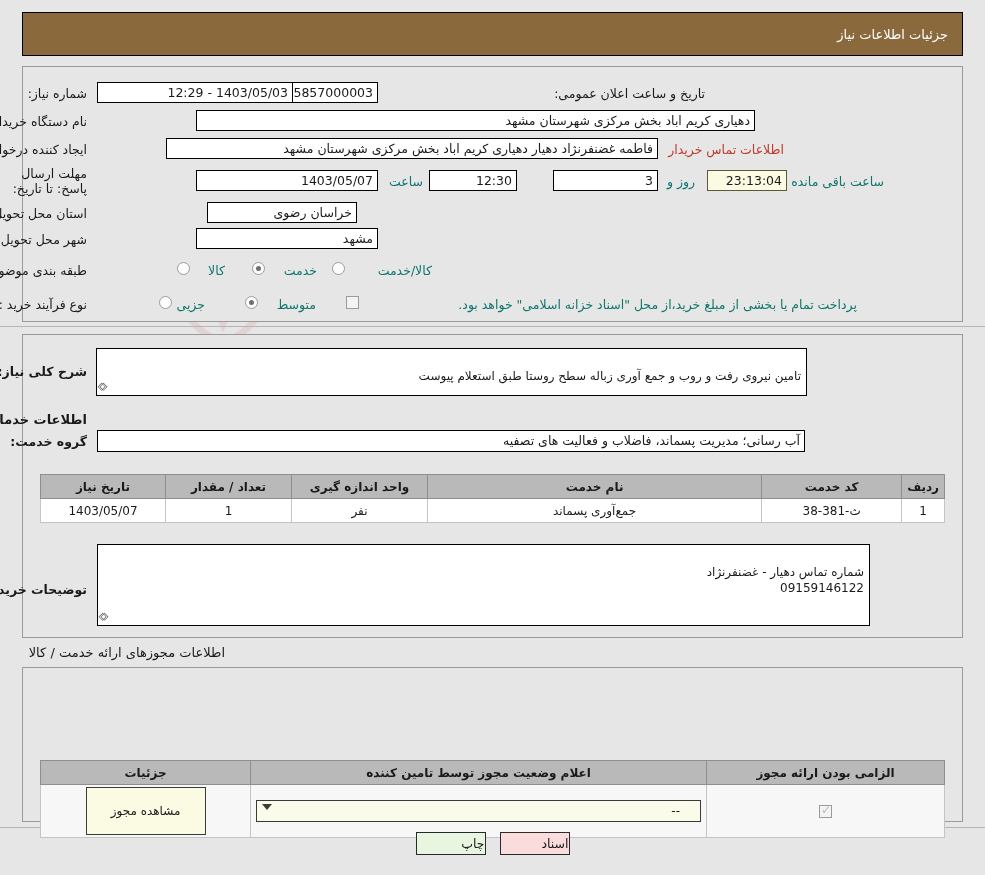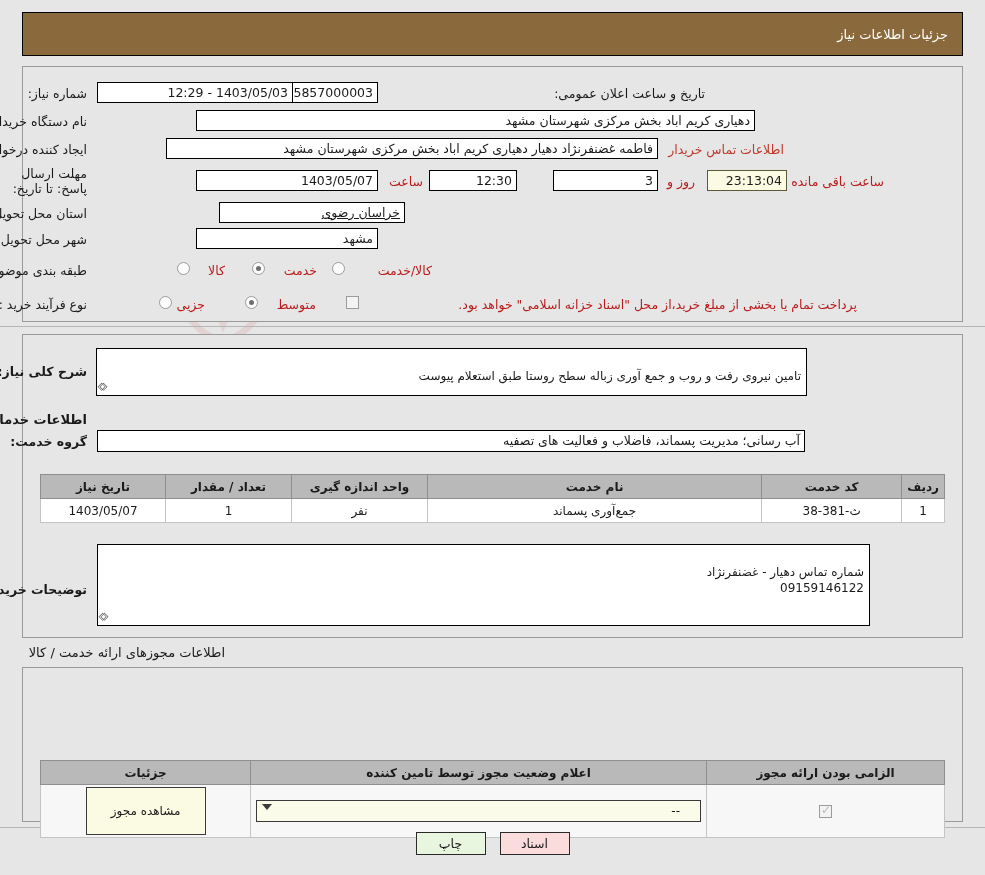--- a/index.html
+++ b/index.html
@@ -102,21 +102,21 @@
     position: absolute;
     color: #c0392b;
     font-size: 12.5px;
     white-space: nowrap;
     cursor: pointer;
     z-index: 5;
   }
   .plain {
     position: absolute;
     font-size: 12.5px;
-    color: #b91c1c;
+    color: #0f766e;
     white-space: nowrap;
     z-index: 4;
   }
 
   
   .radio {
     position: absolute;
     width: 13px; height: 13px;
     border-radius: 50%;
     border: 1px solid #9b9b9b;
@@ -248,21 +248,21 @@
     display: flex;
     justify-content: center;
     gap: 14px;
     z-index: 6;
   }
   .btn {
     border: 1px solid #2a2a2a;
     font-size: 12.5px;
     padding: 3px 0;
     width: 70px;
-    text-align: center;
+    text-align: right;
     cursor: pointer;
     color: #1a1a1a;
   }
   .btn.print  { background: #e8f6e0; }
   .btn.back   { background: #fadcdc; }
 
   .hr {
     position: absolute;
     left: 0; width: 985px;
     height: 1px;
@@ -305,21 +305,21 @@
   <div class="lbl" style="right:898px; top:166px; width:82px; white-space:normal;">مهلت ارسال پاسخ: تا تاریخ:</div>
   <div class="fld center" style="right:607px; top:170px; width:182px;">1403/05/07</div>
   <div class="plain" style="right:562px; top:174px;">ساعت</div>
   <div class="fld center" style="right:468px; top:170px; width:88px;">12:30</div>
   <div class="fld center" style="right:327px; top:170px; width:105px;">3</div>
   <div class="plain" style="right:290px; top:174px;">روز و</div>
   <div class="fld cream center" style="right:198px; top:170px; width:80px;">23:13:04</div>
   <div class="plain" style="right:101px; top:174px;">ساعت باقی مانده</div>
 
   <div class="lbl" style="right:898px; top:206px;">استان محل تحویل:</div>
-  <div class="fld right" style="right:580px; top:202px; width:186px;text-decoration:underline;">خراسان رضوی</div>
+  <div class="fld right" style="right:628px; top:202px; width:150px;">خراسان رضوی</div>
 
   <div class="lbl" style="right:898px; top:232px;">شهر محل تحویل:</div>
   <div class="fld right" style="right:607px; top:228px; width:182px;">مشهد</div>
 
   <div class="lbl" style="right:898px; top:263px;">طبقه بندی موضوعی:</div>
   <div class="radio" style="right:795px; top:262px;"></div>
   <div class="plain" style="right:760px; top:263px;">کالا</div>
   <div class="radio on" style="right:720px; top:262px;"></div>
   <div class="plain" style="right:668px; top:263px;">خدمت</div>
   <div class="radio" style="right:640px; top:262px;"></div>

